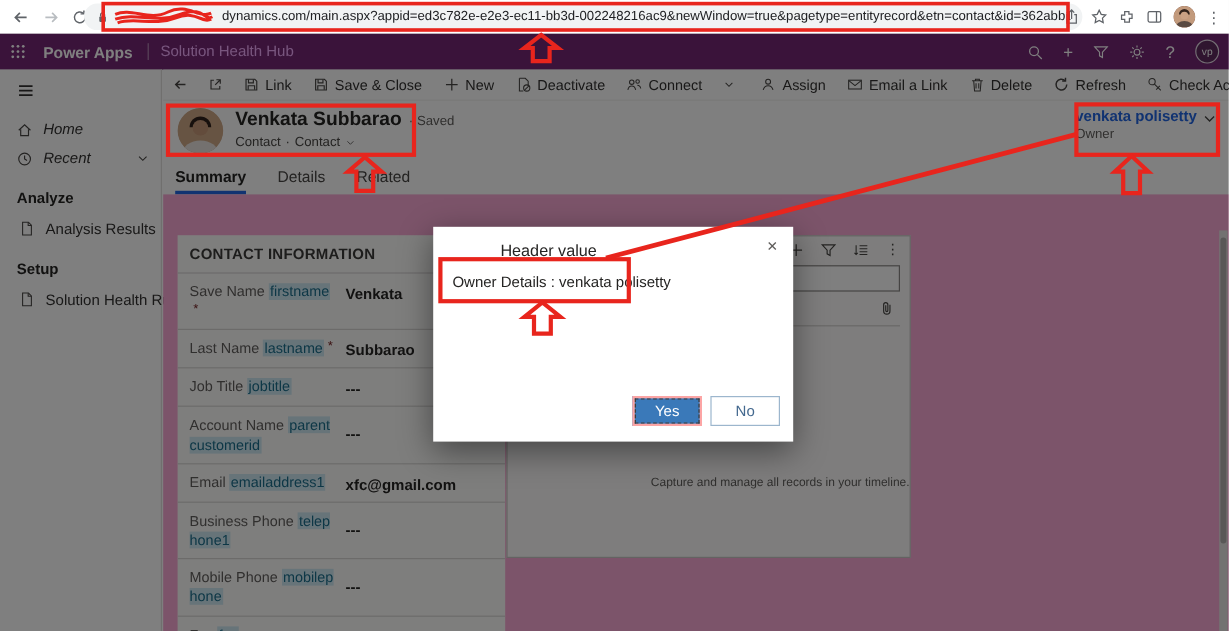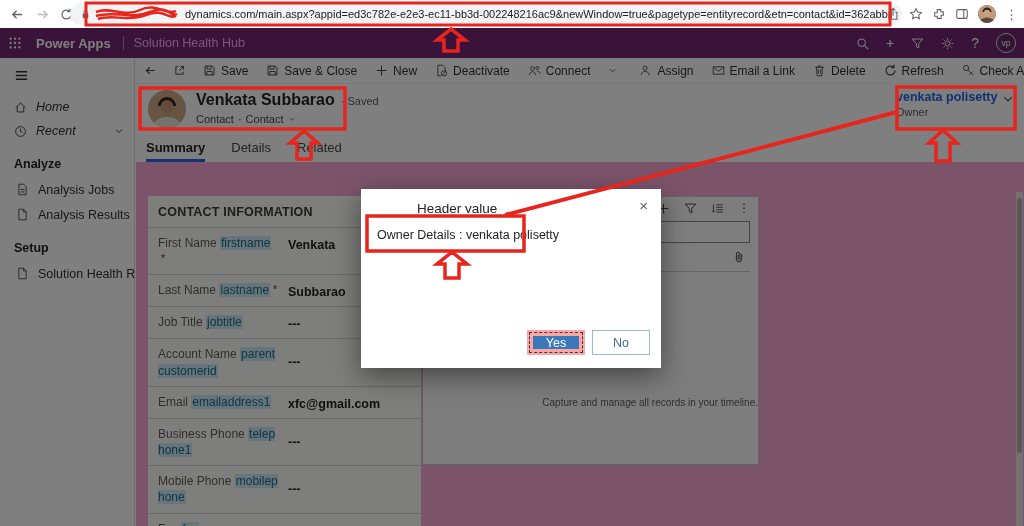--- a/index.html
+++ b/index.html
@@ -95,21 +95,21 @@
   .scroll-thumb { position:absolute; top:6px; left:1px; width:5px; height:255px; background:#b3b1af; border-radius:3px; }
 
   
   .dim { position:absolute; top:0; left:0; width:1024px; height:498px; background:rgba(0,0,0,.5); z-index:50; }
   .modal { position:absolute; left:361px; top:161px; width:300px; height:179px; background:#fff; z-index:60; box-shadow:0 8px 26px rgba(0,0,0,.45); }
   .m-title { position:absolute; left:16px; top:12px; font-size:13.5px; color:#252423;margin-left:40px; }
   .m-close { position:absolute; right:13px; top:8px; font-size:15px; color:#605e5c; cursor:pointer; }
   .m-body { position:absolute; left:16px; top:39px; font-size:12.5px; color:#252423; }
   .m-btns { position:absolute; right:11px; bottom:13px; display:flex; gap:7px; }
   .btn { width:58px; height:25px; font-size:12.5px; display:flex; align-items:center; justify-content:center; cursor:pointer; font-family:"Liberation Sans",sans-serif; }
-  .btn-yes { background:var(--primary-button-blue,#3a79b9); color:#fff; border:6px solid #fca5a5; outline:1px dashed #3c3c3c; outline-offset:-3px; }
+  .btn-yes { background:var(--primary-button-blue,#3a79b9); color:#fff; border:2px solid #fca5a5; outline:1px dashed #3c3c3c; outline-offset:-3px; }
   .btn-no { background:#fff; color:#44698f; border:1px solid #9cb6cd; }
 
   
   .annot { position:absolute; top:0; left:0; width:1024px; height:526px; z-index:100; pointer-events:none; }
 </style>
 </head>
 <body>
 
 <svg width="0" height="0" style="position:absolute">
 <defs>
@@ -333,26 +333,20 @@
             <use href="#i-clock"></use>
           </svg>
         <span>Recent</span>
         <svg class="chev">
             <use href="#i-chev"></use>
           </svg>
       </div>
       <div class="sb-group">Analyze</div>
       <div class="sb-sub">
         <svg class="ic">
-            <use href="#i-doclines"></use>
-          </svg>
-        <span>Analysis Jobs</span>
-      </div>
-      <div class="sb-sub">
-        <svg class="ic">
             <use href="#i-doc"></use>
           </svg>
         <span>Analysis Results</span>
       </div>
       <div class="sb-group">Setup</div>
       <div class="sb-sub">
         <svg class="ic">
             <use href="#i-doc"></use>
           </svg>
         <span>Solution Health Rule ...</span>
@@ -367,21 +361,21 @@
         </span>
       <span class="cmd cmd-iconbtn">
           <svg class="ic">
             <use href="#i-popout"></use>
           </svg>
         </span>
       <span class="cmd">
           <svg class="ic">
             <use href="#i-floppy"></use>
           </svg>
-          <span>Save</span>
+          <span>Link</span>
         </span>
       <span class="cmd">
           <svg class="ic">
             <use href="#i-floppy"></use>
           </svg>
           <span>Save &amp; Close</span>
         </span>
       <span class="cmd">
           <svg class="ic">
             <use href="#i-plus"></use>
@@ -474,21 +468,21 @@
       <span class="tab">Details</span>
       <span class="tab">Related</span>
     </div>
 
     <div class="content">
 
       <div class="card">
         <div class="card-title">CONTACT INFORMATION</div>
 
         <div class="frow">
-          <div class="flabel"><span>First Name</span> <span class="schema">firstname</span><span class="req">*</span></div>
+          <div class="flabel"><span>Save Name</span> <span class="schema">firstname</span><span class="req">*</span></div>
           <div class="fvalue">Venkata</div>
         </div>
         <div class="frow">
           <div class="flabel"><span>Last Name</span> <span class="schema">lastname</span><span class="req">*</span></div>
           <div class="fvalue">Subbarao</div>
         </div>
         <div class="frow">
           <div class="flabel"><span>Job Title</span> <span class="schema">jobtitle</span></div>
           <div class="fvalue">---</div>
         </div>

